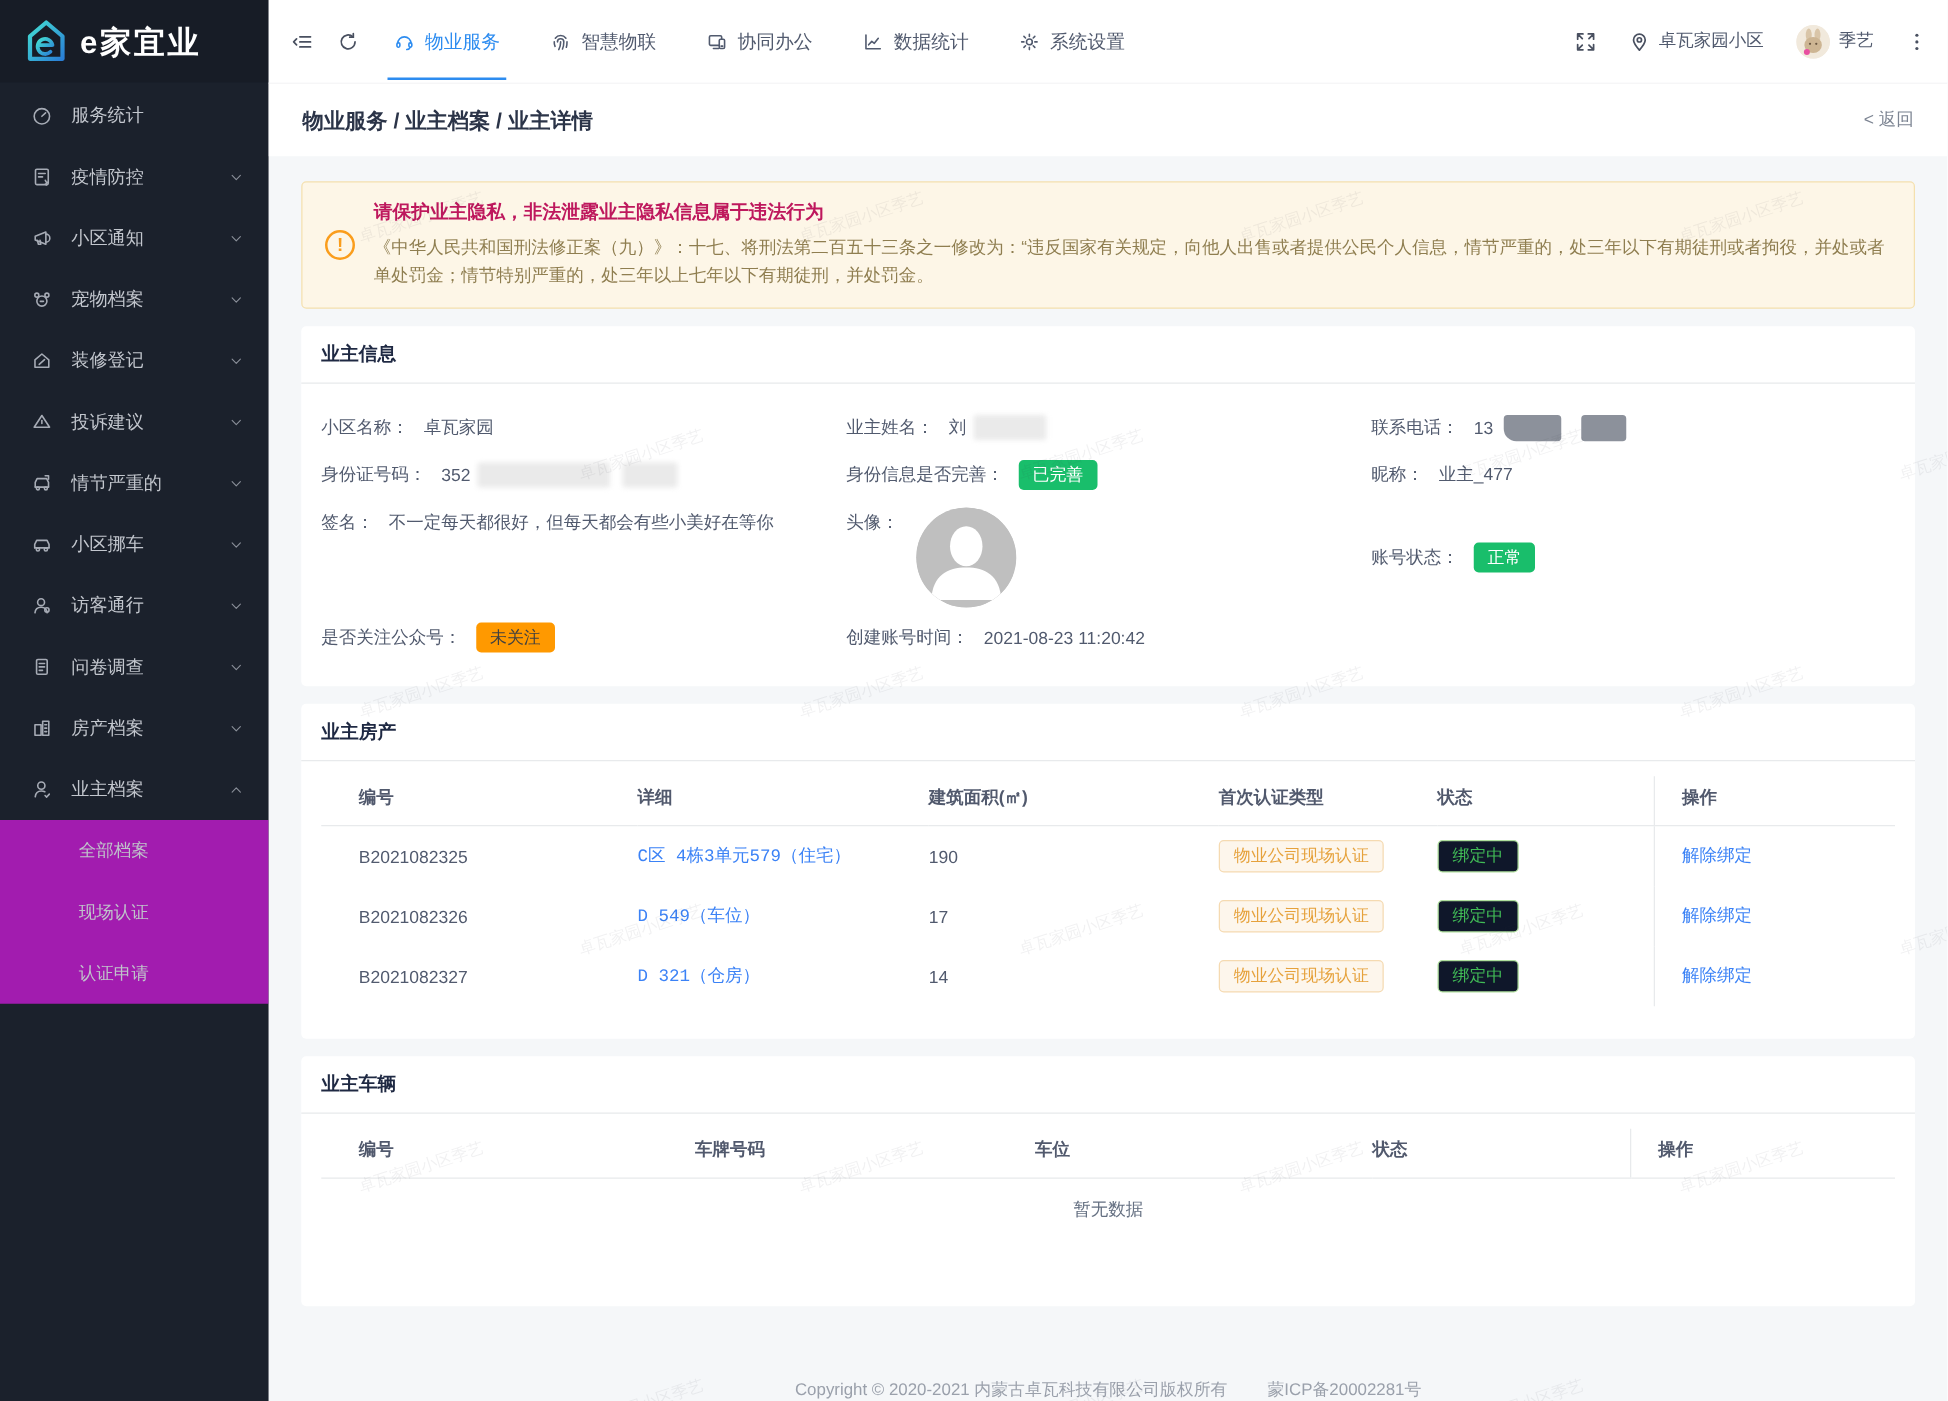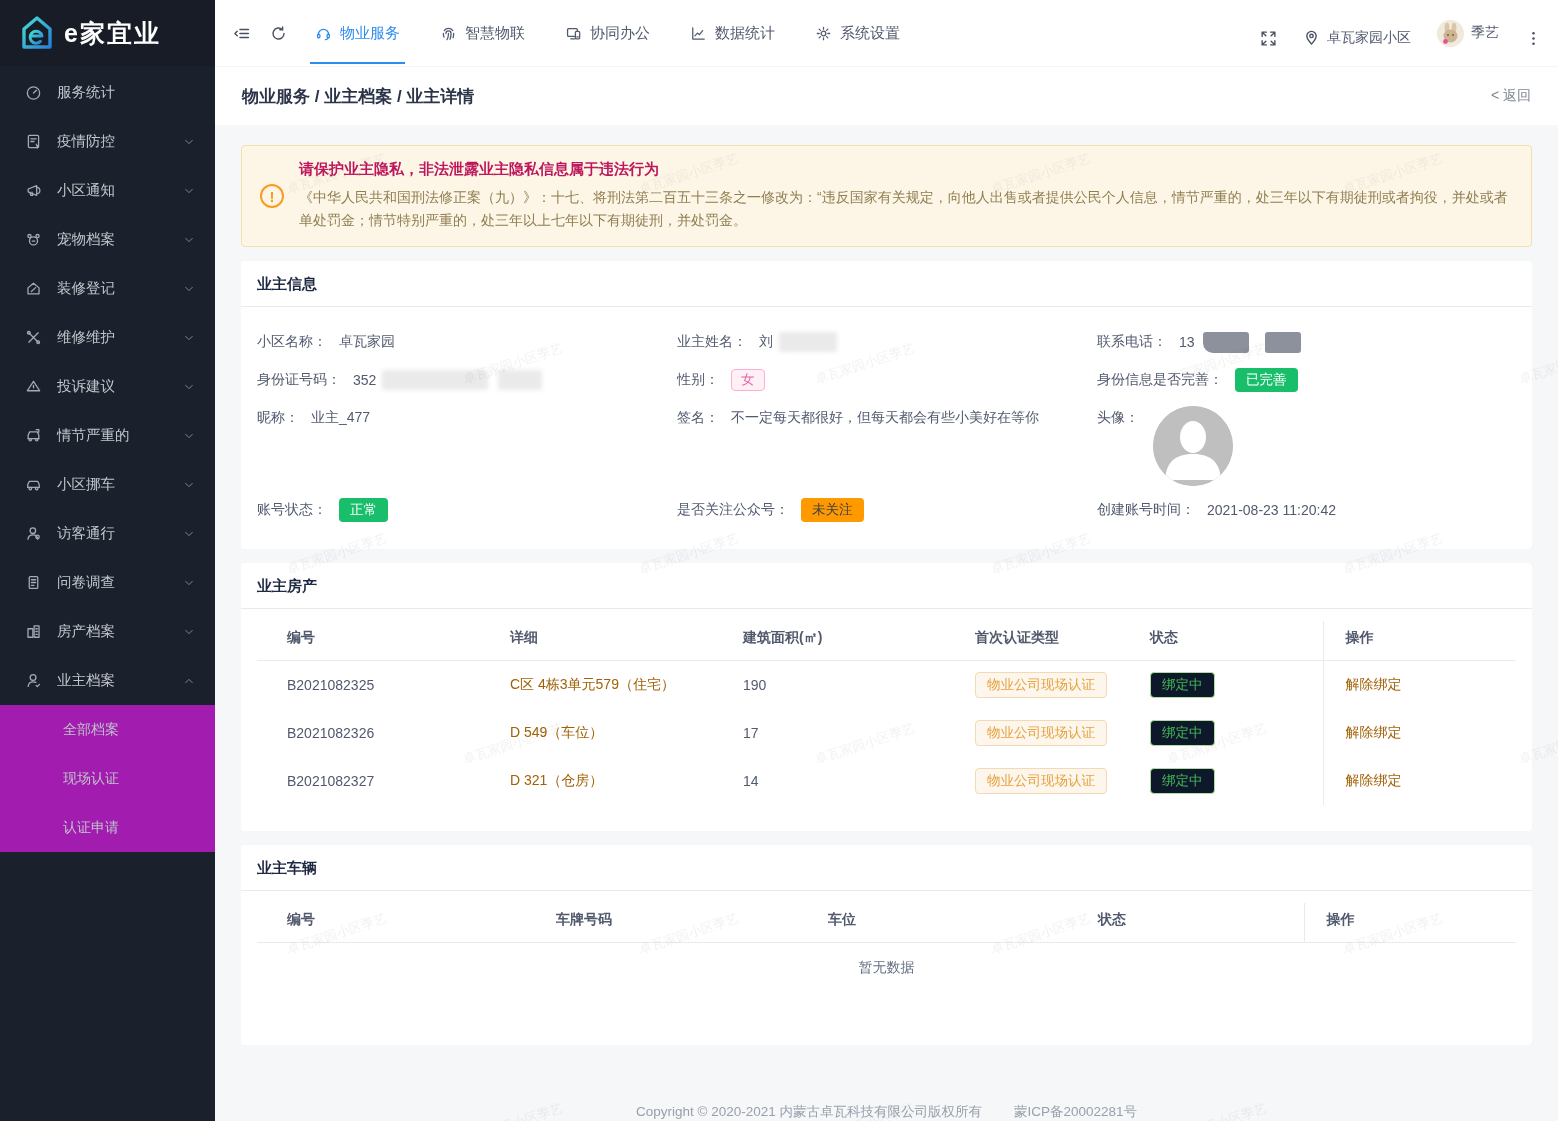--- a/index.html
+++ b/index.html
@@ -25,21 +25,21 @@
   .topbar { height:66px; background:#fff; display:flex; align-items:center; padding:0 16px 0 18px; flex-shrink:0; position:relative; z-index:3; }
   .tb-icon { color:#495060; display:flex; align-items:center; cursor:pointer; }
   .tb-icon svg { width:17px; height:17px; }
   .fold { margin-right:20px; }
   .refresh { margin-right:28px; }
   .tabs { display:flex; align-items:stretch; height:66px; }
   .tab { display:flex; align-items:center; gap:8px; margin-right:40px; font-size:15px; color:#515a6e; position:relative; cursor:pointer; }
   .tab svg { width:17px; height:17px; }
   .tab.active { color:#2d8cf0; }
   .tab.active::after { content:""; position:absolute; left:-5px; right:-5px; bottom:2px; height:2px; background:#2d8cf0; }
-  .tb-right { margin-left:auto; display:flex; align-items:flex-end; gap:26px; color:#515a6e; font-size:14px; }
+  .tb-right { margin-left:auto; display:flex; align-items:center; gap:26px; color:#515a6e; font-size:14px; }
   .tb-group { display:flex; align-items:center; gap:7px; cursor:pointer; }
   .avatar-sm { width:27px; height:27px; border-radius:50%; overflow:hidden; background:#f3ece2; display:block; }
 
   .breadcrumb-row { height:59px; background:#fff; display:flex; align-items:center; padding:0 27px; border-top:1px solid #f4f4f5; flex-shrink:0; }
   .breadcrumb { font-size:17px; font-weight:bold; color:#2b3448; }
   .back-link { margin-left:auto; color:#7d8593; font-size:14px; cursor:pointer; }
 
   .content { flex:1; padding:20px 26px 0; position:relative; overflow:hidden; }
   .wm-layer { position:absolute; inset:0; pointer-events:none; z-index:5; }
   .wm { position:absolute; font-size:13px; color:rgba(50,55,65,.07); transform:rotate(-18deg); white-space:nowrap; }
@@ -73,21 +73,21 @@
   .avatar-lg { width:80px; height:80px; border-radius:50%; background:#bfbfbf; overflow:hidden; margin-left:14px; margin-top:-3px; flex-shrink:0; }
 
   
   .tbl-wrap { padding:12px 16px 26px; }
   table.tbl { width:100%; border-collapse:collapse; table-layout:fixed; font-size:14px; color:#515a6e; }
   .tbl th { text-align:left; font-weight:bold; color:#51596d; padding:8px 0 13px; border-bottom:1px solid #e8eaec; font-size:14px; }
   .tbl td { height:48px; padding:0; }
   .tbl .c1 { padding-left:30px; }
   .tbl .op { border-left:1px solid #e8eaec; padding-left:22px; }
   .tbl td.no-sep { border-left:none; }
-  .lnk { color:#a16207; text-decoration:none; cursor:pointer; }
+  .lnk { color:#3b82f6; text-decoration:none; cursor:pointer;font-family:Liberation Mono, monospace; }
   .empty-cell { text-align:center; color:#657082; font-size:14px; padding:16px 0 42px !important; height:auto !important; }
 
   .footer { margin-top:58px; display:flex; justify-content:center; gap:32px; color:#9aa0ab; font-size:13.5px; padding-bottom:28px; }
 </style>
 </head>
 <body>
 
 <div class="app">
 
   <aside class="sidebar">
@@ -162,35 +162,20 @@
           </span>
         </div>
         <div class="menu-item">
           <span class="mi-icon">
             <svg viewBox="0 0 16 16" fill="none" stroke="currentColor" stroke-width="1.2" stroke-linecap="round" stroke-linejoin="round">
               <path d="M2.8 7.4L8 3l5.2 4.4V13H2.8z"></path>
               <path d="M6 10.8l4-3.6"></path>
             </svg>
           </span>
                  <span>装修登记</span>
-          <span class="chev">
-            <svg viewBox="0 0 16 16" fill="none" stroke="currentColor" stroke-width="1.2" stroke-linecap="round" stroke-linejoin="round">
-              <path d="M3.6 5.8L8 10.2l4.4-4.4"></path>
-            </svg>
-          </span>
-        </div>
-        <div class="menu-item">
-          <span class="mi-icon">
-            <svg viewBox="0 0 16 16" fill="none" stroke="currentColor" stroke-width="1.2" stroke-linecap="round" stroke-linejoin="round">
-              <path d="M3.6 3.6l8.8 8.8M12.4 3.6L3.6 12.4"></path>
-              <circle cx="3.6" cy="3.6" r="1.3"></circle>
-              <circle cx="12.4" cy="12.4" r="1.3"></circle>
-            </svg>
-          </span>
-                 <span>维修维护</span>
           <span class="chev">
             <svg viewBox="0 0 16 16" fill="none" stroke="currentColor" stroke-width="1.2" stroke-linecap="round" stroke-linejoin="round">
               <path d="M3.6 5.8L8 10.2l4.4-4.4"></path>
             </svg>
           </span>
         </div>
         <div class="menu-item">
           <span class="mi-icon">
             <svg viewBox="0 0 16 16" fill="none" stroke="currentColor" stroke-width="1.2" stroke-linecap="round" stroke-linejoin="round">
               <path d="M8 3.2L13.8 12H2.2z"></path>
@@ -465,24 +450,20 @@
             <span class="value">13</span>
             <span class="redact-dark rd1" style="width:46px"></span>
             <span class="redact-dark" style="width:36px;margin-left:16px"></span>
           </div>
 
           <div class="cell">
             <span class="label">身份证号码：</span>
             <span class="value">352</span>
             <span class="redact-light" style="width:106px"></span>
             <span class="redact-light" style="width:44px;margin-left:10px"></span>
-          </div>
-          <div class="cell">
-            <span class="label">性别：</span>
-            <span class="badge-pink">女</span>
           </div>
           <div class="cell">
             <span class="label">身份信息是否完善：</span>
             <span class="badge-green-solid">已完善</span>
           </div>
 
           <div class="cell top">
             <span class="label">昵称：</span>
             <span class="value">业主_477</span>
           </div>

